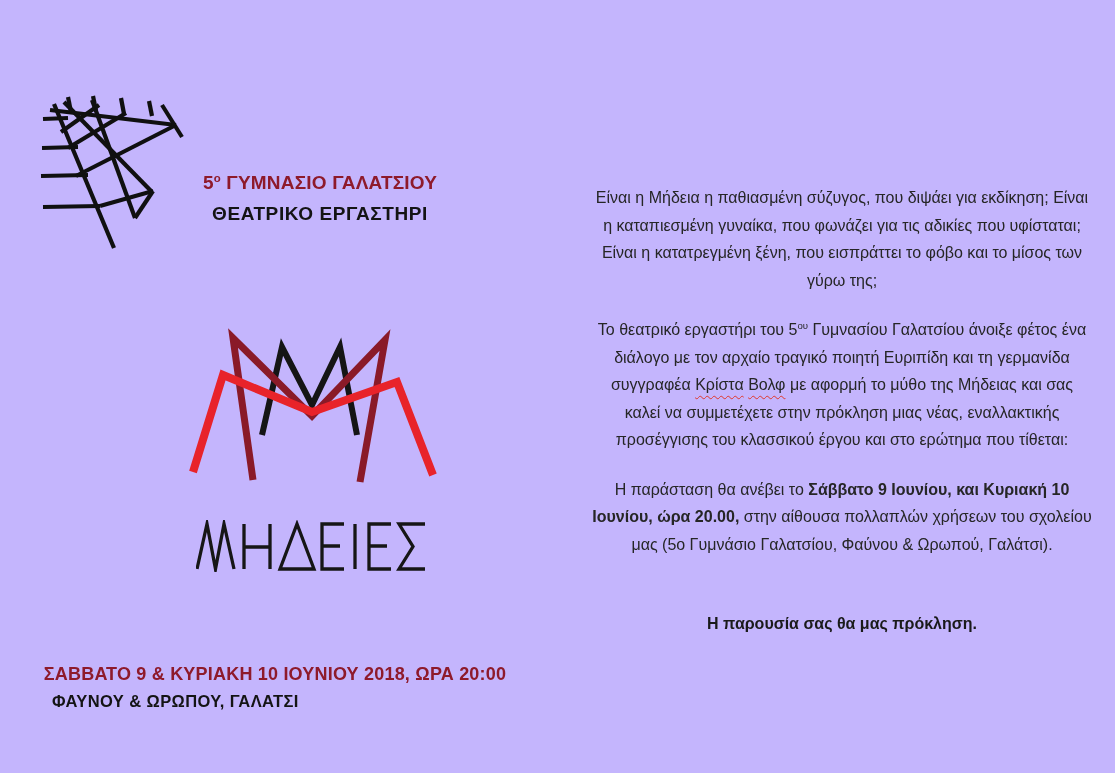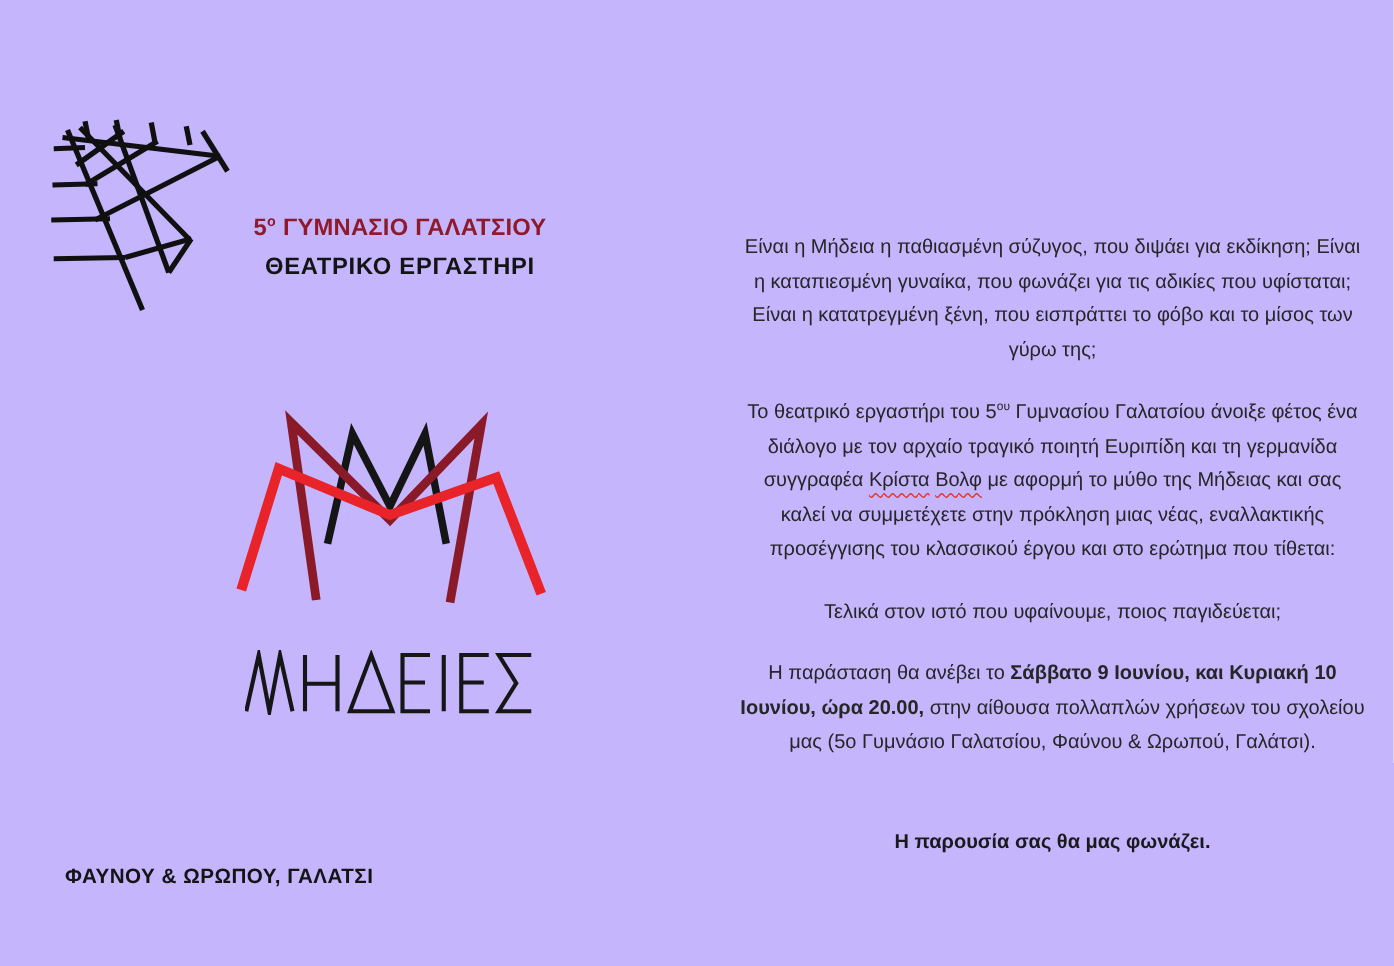--- a/index.html
+++ b/index.html
@@ -82,23 +82,23 @@
       <polyline points="1,49 11,4 19.5,49 28,4 38,49"></polyline>
       <path d="M48,4 V49 M74,4 V49 M48,27 H74"></path>
       <path d="M84,49 L101,4 L118,49 Z"></path>
       <path d="M148,4 H126 V49 H148 M126,26 H144"></path>
       <path d="M159,4 V49"></path>
       <path d="M195,4 H173 V49 H195 M173,26 H191"></path>
       <path d="M229,4 H203 L217,26.5 L203,49 H229"></path>
     </svg>
   </div>
 
+  <div class="date-line">ΣΑΒΒΑΤΟ 9 &amp; ΚΥΡΙΑΚΗ 10 ΙΟΥΝΙΟΥ 2018, ΩΡΑ 20:00</div>
   <div class="address-line">ΦΑΥΝΟΥ &amp; ΩΡΩΠΟΥ, ΓΑΛΑΤΣΙ</div>
 
   <div class="right-col">
     <p>Είναι η Μήδεια η παθιασμένη σύζυγος, που διψάει για εκδίκηση; Είναι η καταπιεσμένη γυναίκα, που φωνάζει για τις αδικίες που υφίσταται; Είναι η κατατρεγμένη ξένη, που εισπράττει το φόβο και το μίσος των γύρω της;</p>
     <p><span>Το θεατρικό εργαστήρι του 5</span><sup class="sup">ου</sup><span> Γυμνασίου Γαλατσίου άνοιξε φέτος ένα διάλογο με τον αρχαίο τραγικό ποιητή Ευριπίδη και τη γερμανίδα συγγραφέα </span><span class="misspelled">Κρίστα</span> <span class="misspelled">Βολφ</span><span> με αφορμή το μύθο της Μήδειας και σας καλεί να συμμετέχετε στην πρόκληση μιας νέας, εναλλακτικής προσέγγισης του κλασσικού έργου και στο ερώτημα που τίθεται:</span></p>
-    <p>Τελικά στον ιστό που υφαίνουμε, ποιος παγιδεύεται;</p>
     <p><span>Η παράσταση θα ανέβει το </span><span class="b">Σάββατο 9 Ιουνίου, και Κυριακή 10 Ιουνίου, ώρα 20.00,</span><span> στην αίθουσα πολλαπλών χρήσεων του σχολείου μας (5ο Γυμνάσιο Γαλατσίου, Φαύνου &amp; Ωρωπού, Γαλάτσι).</span></p>
-    <p class="closing">Η παρουσία σας θα μας φωνάζει.</p>
+    <p class="closing">Η παρουσία σας θα μας πρόκληση.</p>
   </div>
 
 </div>
 
 </body></html>

